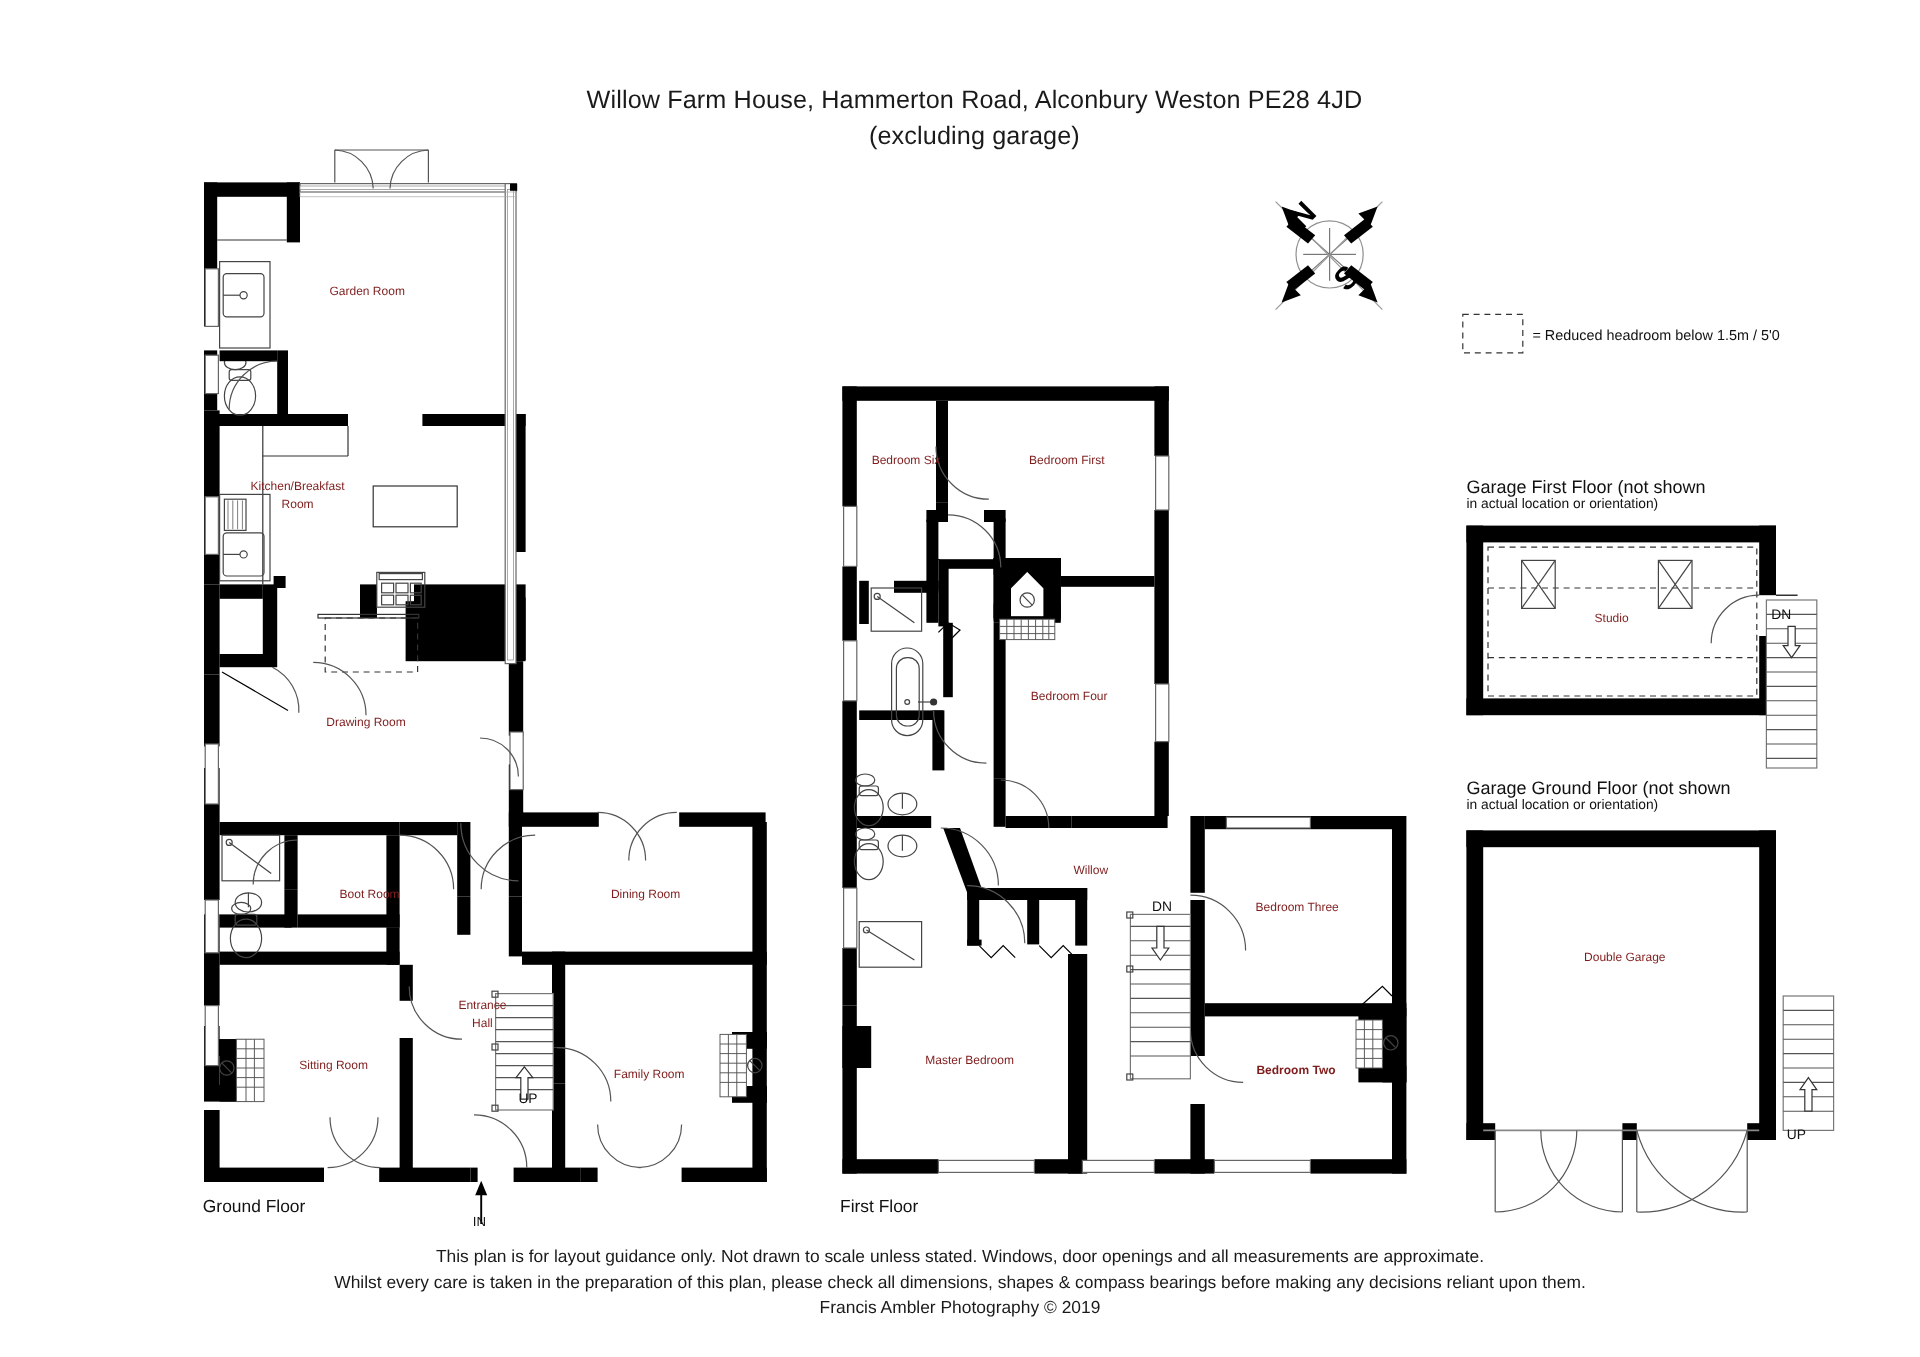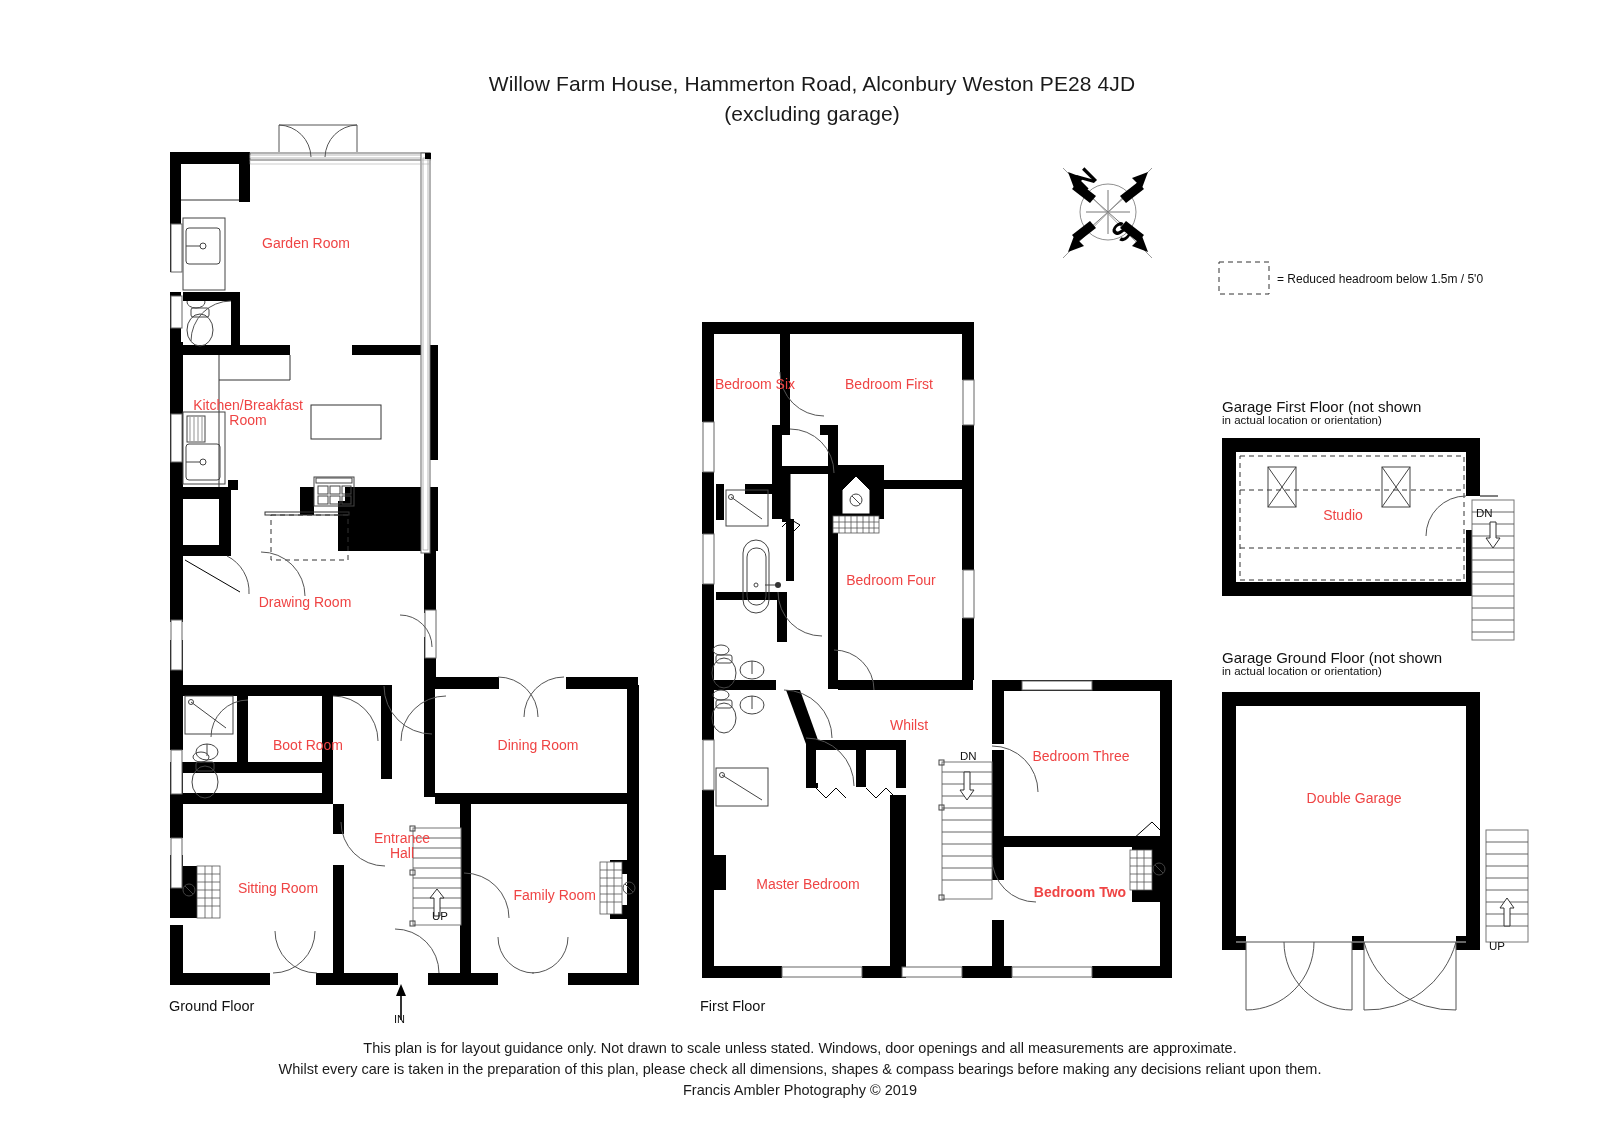--- a/index.html
+++ b/index.html
@@ -10,21 +10,21 @@
   }
   .title-block{position:absolute;top:26px;left:12px;width:1600px;text-align:center;margin-top:43px;}
   .title-line{font-size:21px;line-height:30px;letter-spacing:.1px;color:#1a1a1a;}
   .footer-block{position:absolute;top:1038px;left:0;width:1600px;text-align:center;}
   .footer-line{font-size:14.5px;line-height:21px;color:#1a1a1a;}
   .floor-label{position:absolute;font-size:14.5px;color:#111;}
   .legend-text{position:absolute;font-size:12px;color:#111;white-space:nowrap;}
   .sect-title{position:absolute;font-size:15px;color:#111;white-space:nowrap;}
   .sect-title .sub{font-size:15px;}
   .sect-sub{position:absolute;font-size:11.5px;color:#111;white-space:nowrap;}
-  .rlabel{position:absolute;font-size:14px;color:#ef4444;text-align:center;white-space:pre;line-height:15px;}
+  .rlabel{position:absolute;font-size:10px;color:#7f1d1d;text-align:center;white-space:pre;line-height:15px;}
   .mini{position:absolute;font-size:11.5px;color:#111;}
   svg{position:absolute;top:0;left:0;overflow:visible;}
   .wall{fill:#000;}
   .thin{fill:none;stroke:#000;stroke-width:1;}
   .thin2{fill:none;stroke:#333;stroke-width:1;}
   .fix{fill:none;stroke:#444;stroke-width:1;}
   .swing{fill:none;stroke:#555;stroke-width:1;}
   .glass{fill:#fff;stroke:#666;stroke-width:1;}
   .dash{fill:none;stroke:#333;stroke-width:1;stroke-dasharray:5 4;}
   .grid{fill:none;stroke:#555;stroke-width:.8;}
@@ -584,29 +584,29 @@
 
 <div class="rlabel" style="left:246px;top:236px;width:120px;">Garden Room</div>
 <div class="rlabel" style="left:183px;top:398px;width:130px;">Kitchen/Breakfast
 Room</div>
 <div class="rlabel" style="left:240px;top:595px;width:130px;">Drawing Room</div>
 <div class="rlabel" style="left:248px;top:738px;width:120px;">Boot Room</div>
 <div class="rlabel" style="left:478px;top:738px;width:120px;">Dining Room</div>
 <div class="rlabel" style="left:362px;top:831px;width:80px;">Entrance
 Hall</div>
 <div class="rlabel" style="left:218px;top:881px;width:120px;">Sitting Room</div>
-<div class="rlabel" style="left:486px;top:888px;width:110px;text-align:right;">Family Room</div>
+<div class="rlabel" style="left:486px;top:888px;width:110px;">Family Room</div>
 <div class="mini" style="left:432px;top:910px;">UP</div>
 <div class="mini" style="left:394px;top:1013px;font-size:11px;">IN</div>
 <div class="floor-label" style="left:169px;top:998px;">Ground Floor</div>
 
 <div class="rlabel" style="left:700px;top:377px;width:110px;">Bedroom Six</div>
 <div class="rlabel" style="left:833px;top:377px;width:112px;">Bedroom First</div>
 <div class="rlabel" style="left:835px;top:573px;width:112px;">Bedroom Four</div>
-<div class="rlabel" style="left:862px;top:718px;width:94px;">Whilst</div>
+<div class="rlabel" style="left:862px;top:718px;width:94px;">Willow</div>
 <div class="rlabel" style="left:1024px;top:749px;width:114px;">Bedroom Three</div>
 <div class="rlabel" style="left:748px;top:877px;width:120px;">Master Bedroom</div>
 <div class="rlabel" style="left:1026px;top:885px;width:108px;font-weight:bold;">Bedroom Two</div>
 <div class="mini" style="left:960px;top:750px;">DN</div>
 <div class="floor-label" style="left:700px;top:998px;">First Floor</div>
 
 <div class="sect-title" style="left:1222px;top:398px;">
   <span>Garage First Floor</span>
   <span class="sub">(not shown</span>
 </div>

